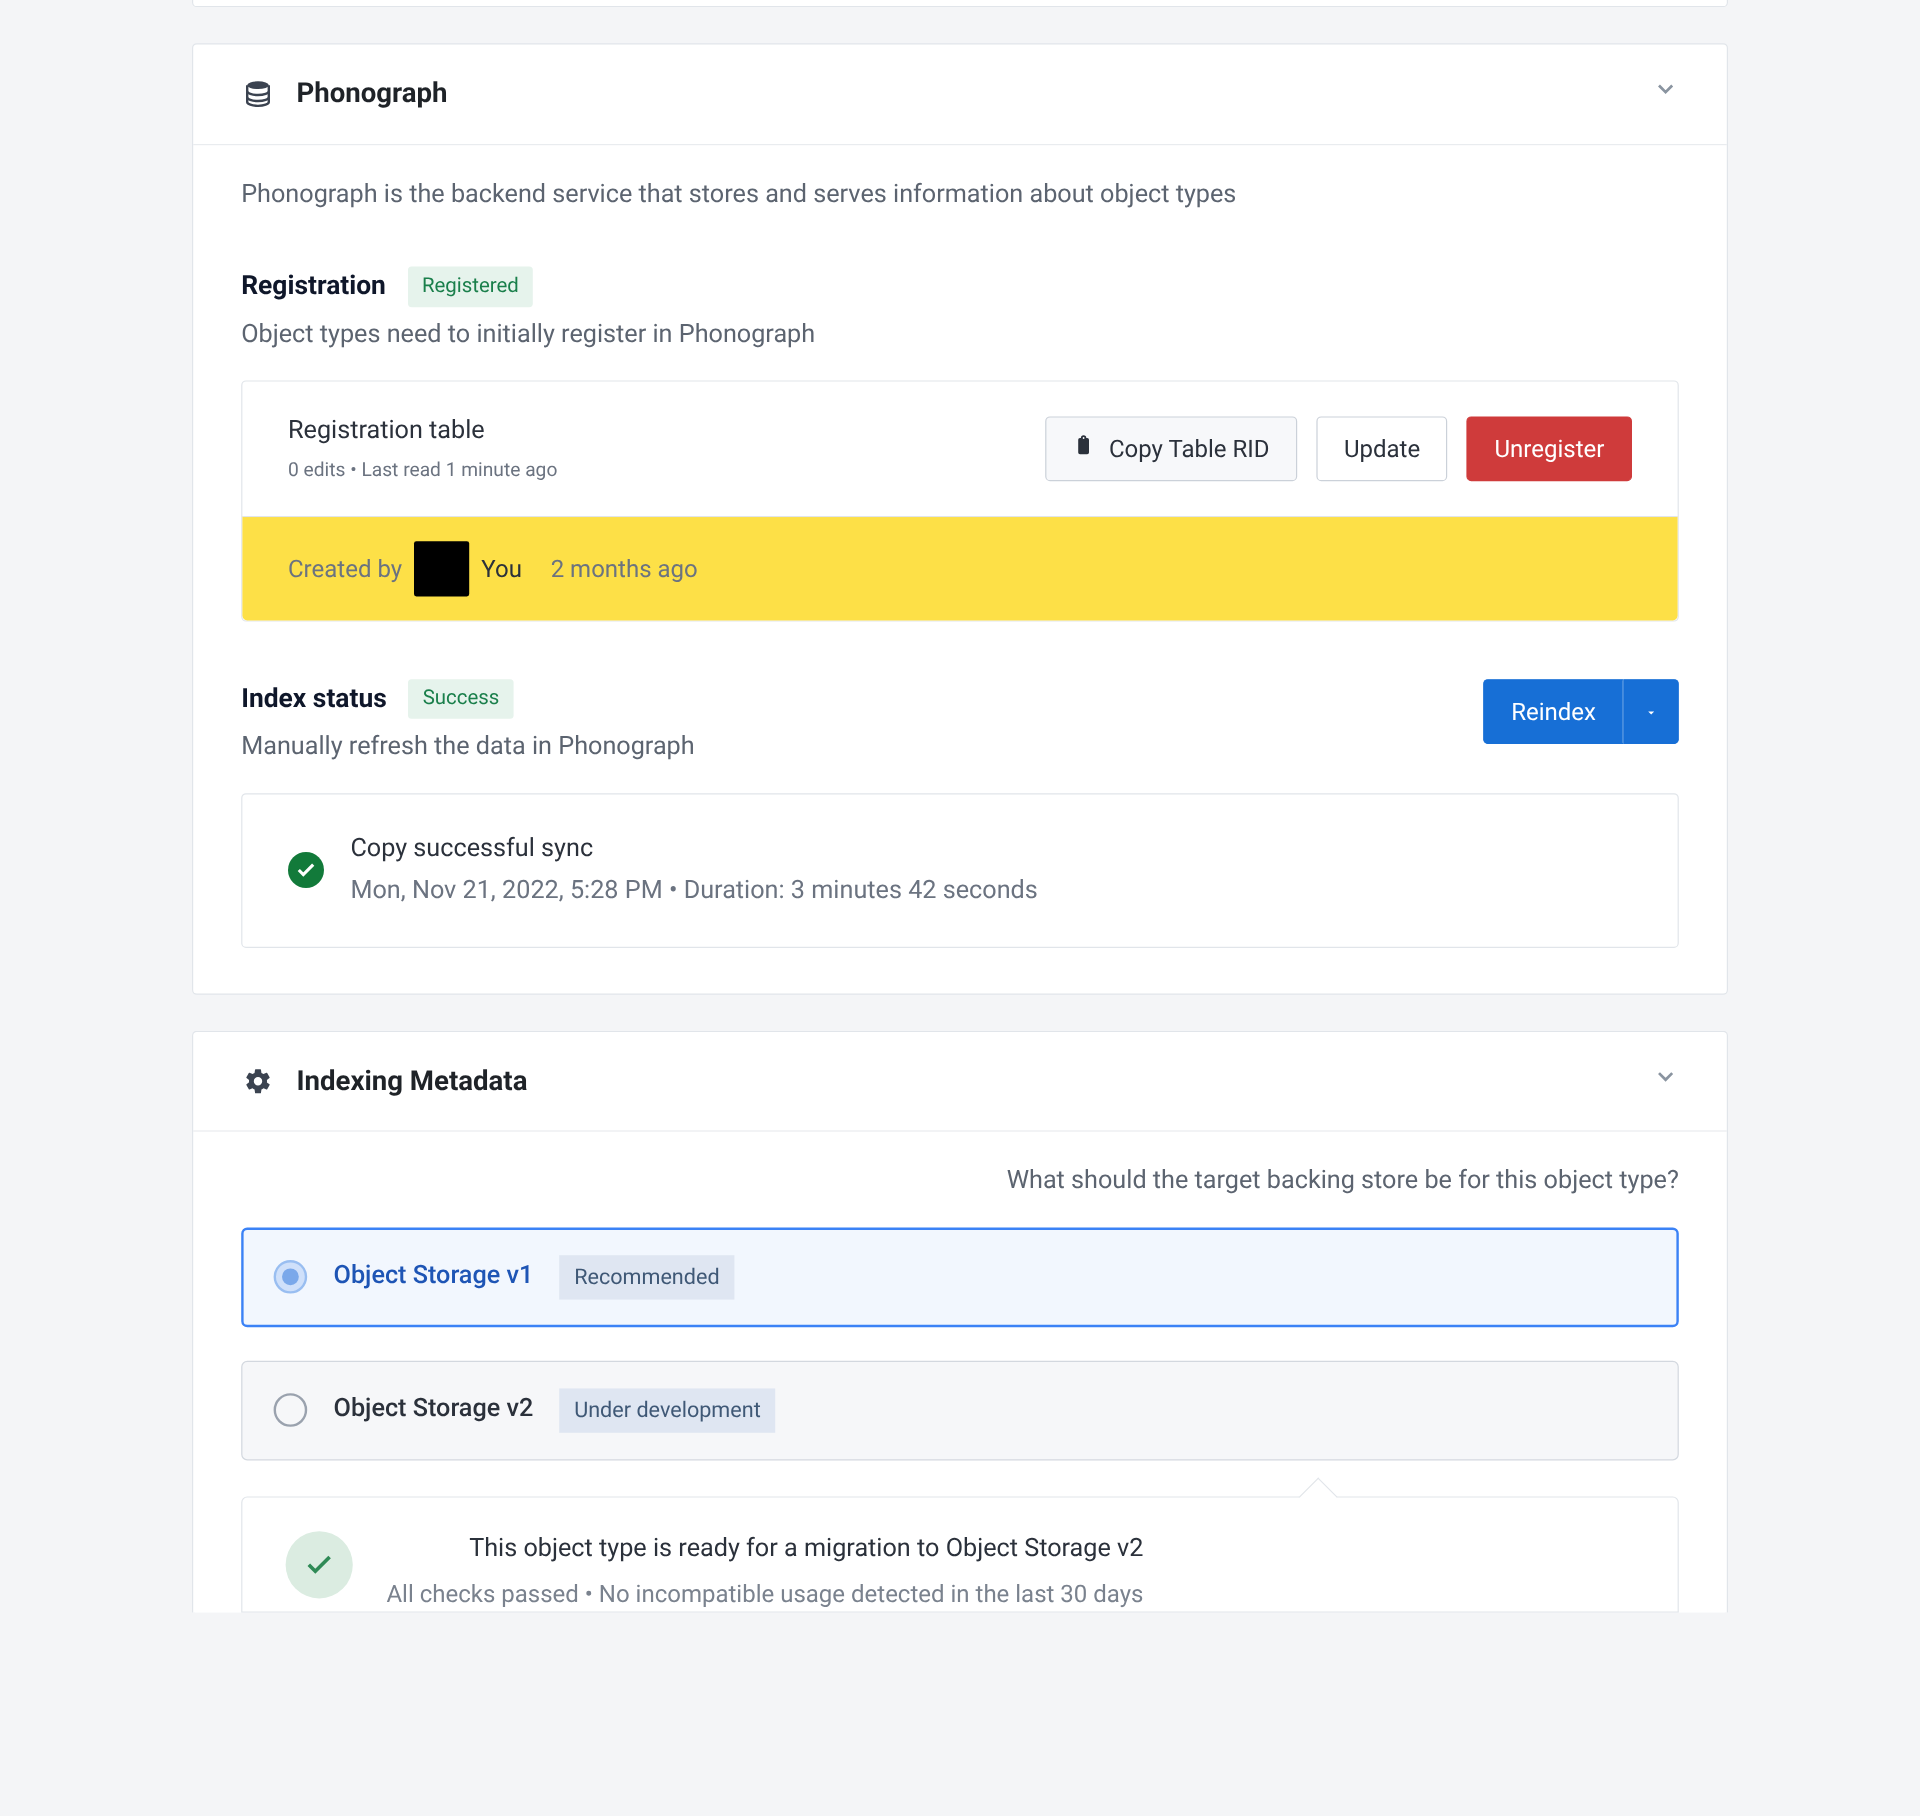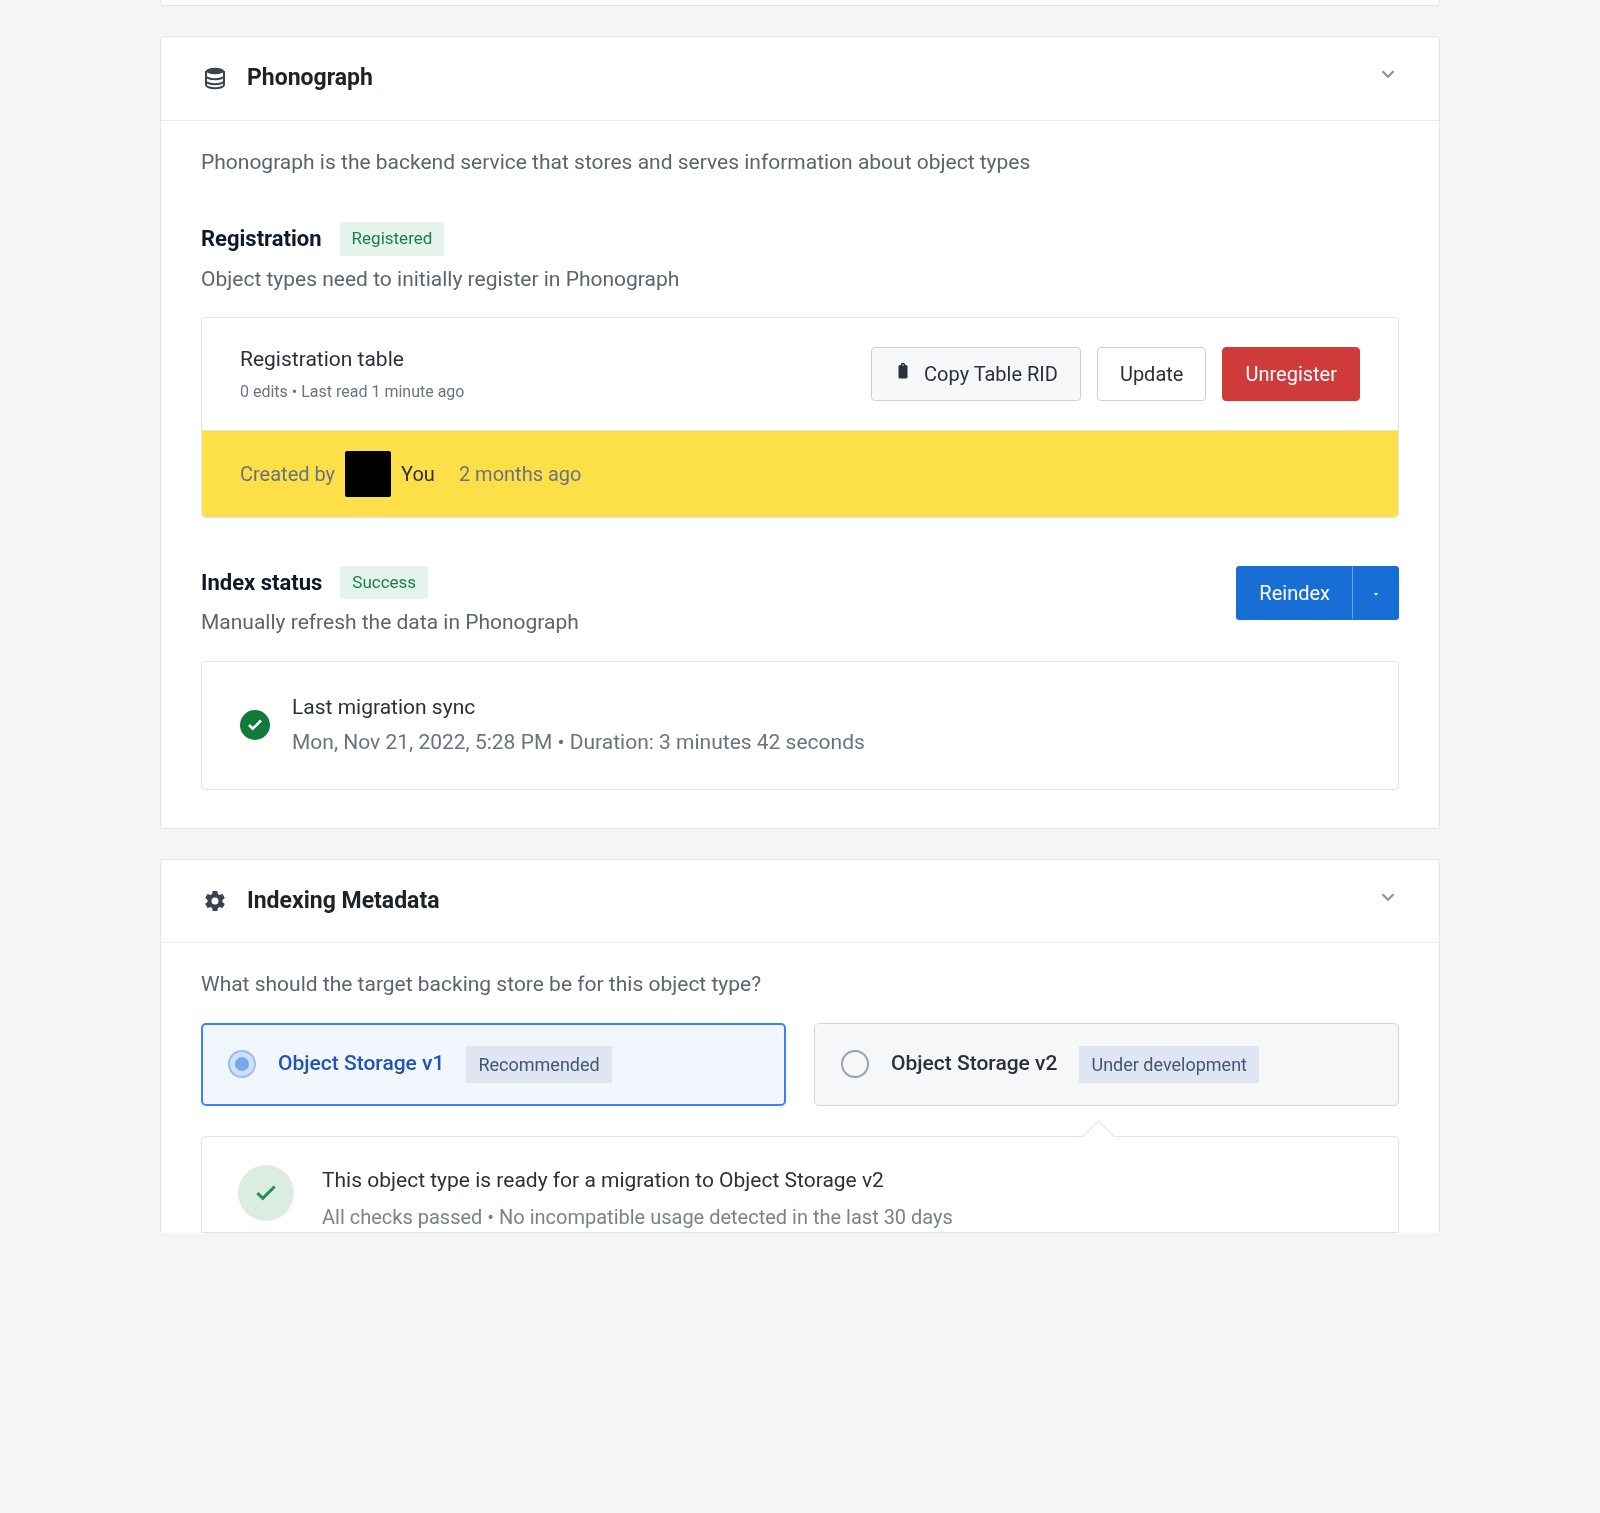--- a/index.html
+++ b/index.html
@@ -134,20 +134,21 @@
     flex-shrink: 0;
   }
   .sync-row { display:flex; align-items:center; gap: 22px; padding: 30px 38px; }
   .sync-info .t { font-size: 21px; color: #2b313b; margin-bottom: 4px; }
   .sync-info .d { font-size: 21px; color: #6b7380; }
   
   .option-grid {
     display: flex;
     gap: 28px;
     margin-top: 22px;
+    flex-direction: column;
   }
   .option {
     flex: 1;
     border: 1px solid #d3d8df;
     border-radius: 5px;
     background: #f6f7f9;
     padding: 22px 26px;
     display: flex;
     align-items: center;
     gap: 22px;
@@ -193,21 +194,21 @@
   }
   .big-check {
     width: 56px; height: 56px; border-radius: 50%;
     background: #dbece1;
     color: #2f8a56;
     display:flex; align-items:center; justify-content:center;
     flex-shrink: 0;
   }
   .mg-title { font-size: 21px; color: #2b313b; margin-bottom: 6px; }
   .mg-sub { font-size: 20px; color: #7a828e; }
-  .card-nopadbottom .card-body { padding-bottom: 0; border-radius: 0 0 4px 4px;}
+  .card-nopadbottom .card-body { padding-bottom: 0; border-radius: 0 0 4px 4px; text-align: right;}
 </style>
 </head>
 <body>
 
 <div class="page">
 
   <div class="spacer-card"></div>
 
   <div class="card">
     <div class="card-header">
@@ -288,21 +289,21 @@
       </div>
 
       <div class="box">
         <div class="sync-row">
           <span class="check-circle">
             <svg width="18" height="18" viewBox="0 0 24 24" fill="none" stroke="currentColor" stroke-width="3.5">
                 <polyline points="20 6 9 17 4 12"></polyline>
               </svg>
           </span>
           <div class="sync-info">
-            <div class="t">Last migration sync</div>
+            <div class="t">Copy successful sync</div>
             <div class="d">Mon, Nov 21, 2022, 5:28 PM • Duration: 3 minutes 42 seconds</div>
           </div>
           <div class="spacer"></div>
         </div>
       </div>
     </div>
   </div>
 
   <div class="card card-nopadbottom" style="margin-bottom:0; border-bottom:none; border-radius:4px 4px 0 0;">
     <div class="card-header">

